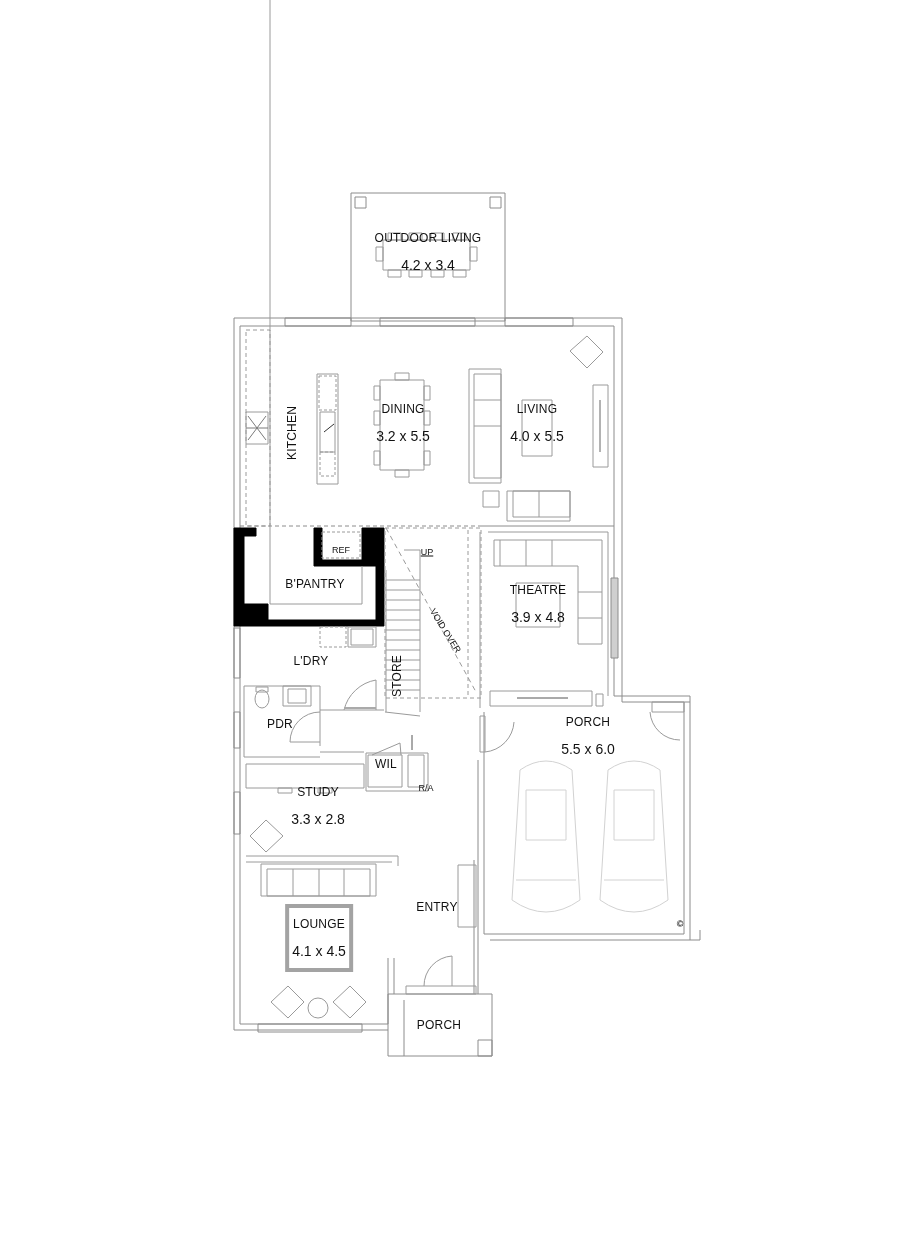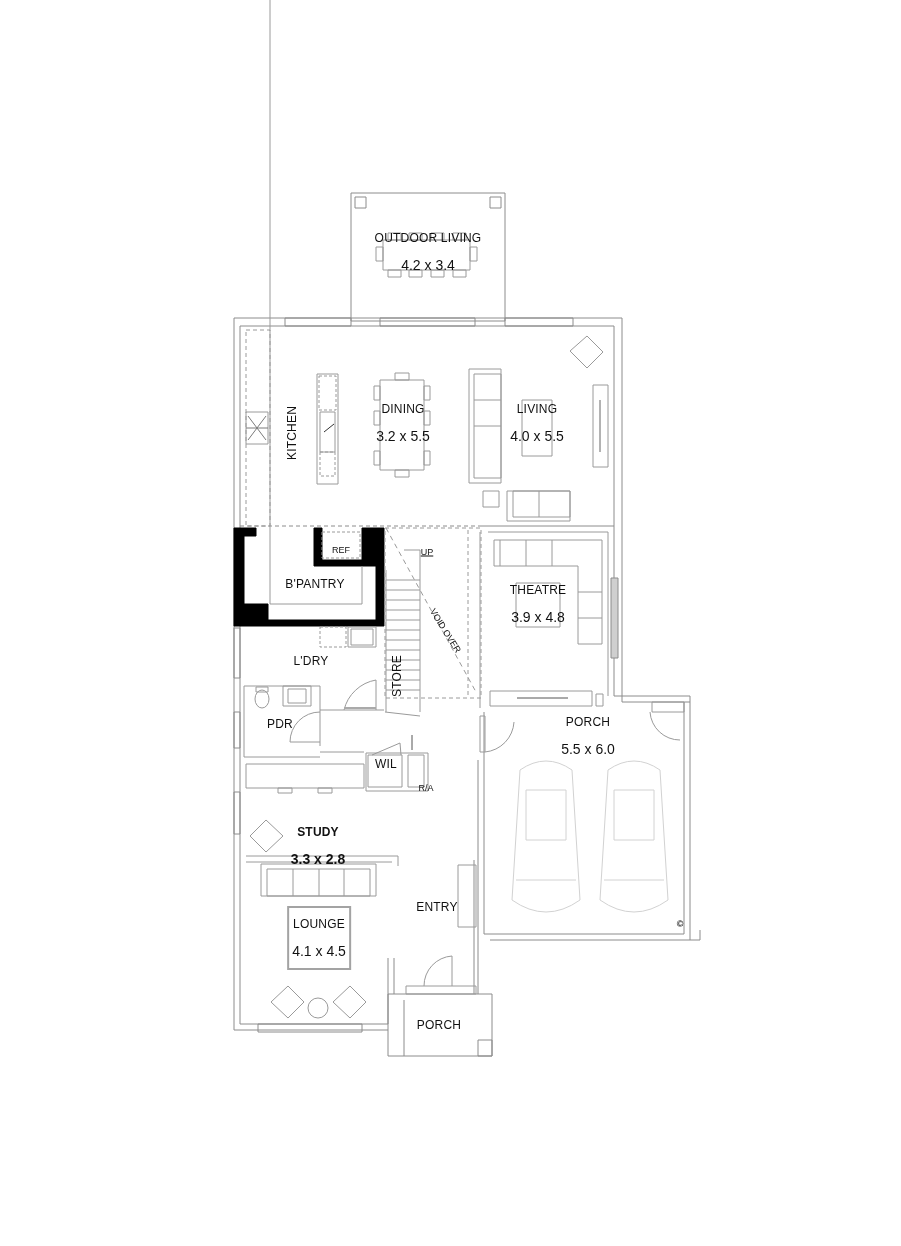--- a/index.html
+++ b/index.html
@@ -275,26 +275,26 @@
 <div class="lbl vt rn" style="left:397px;top:676px;">STORE</div>
 <div class="lbl rn" style="left:280px;top:724px;">PDR</div>
 <div class="lbl sm" style="left:426px;top:744px;margin-top:44px;">R/A</div>
 <div class="lbl rn" style="left:386px;top:764px;">WIL</div>
 
 <div class="lbl" style="left:588px;top:736px;">
   <div class="rn">PORCH</div>
   <div class="dm">5.5 x 6.0</div>
 </div>
 
-<div class="lbl" style="left:318px;top:846px;font-weight:bold;">
+<div class="lbl" style="left:318px;top:806px;">
   <div class="rn">STUDY</div>
   <div class="dm">3.3 x 2.8</div>
 </div>
 
 <div class="lbl rn" style="left:437px;top:907px;">ENTRY</div>
 
-<div class="lbl" style="left:319px;top:938px;border:2px solid #a3a3a3;padding:10px 3px;">
+<div class="lbl" style="left:319px;top:938px;border:4px solid #a3a3a3;padding:10px 3px;">
   <div class="rn">LOUNGE</div>
   <div class="dm">4.1 x 4.5</div>
 </div>
 
 <div class="lbl rn" style="left:439px;top:1025px;">PORCH</div>
 <div class="lbl sm" style="left:680px;top:924px;font-weight:bold;">©</div>
 
 </body></html>

